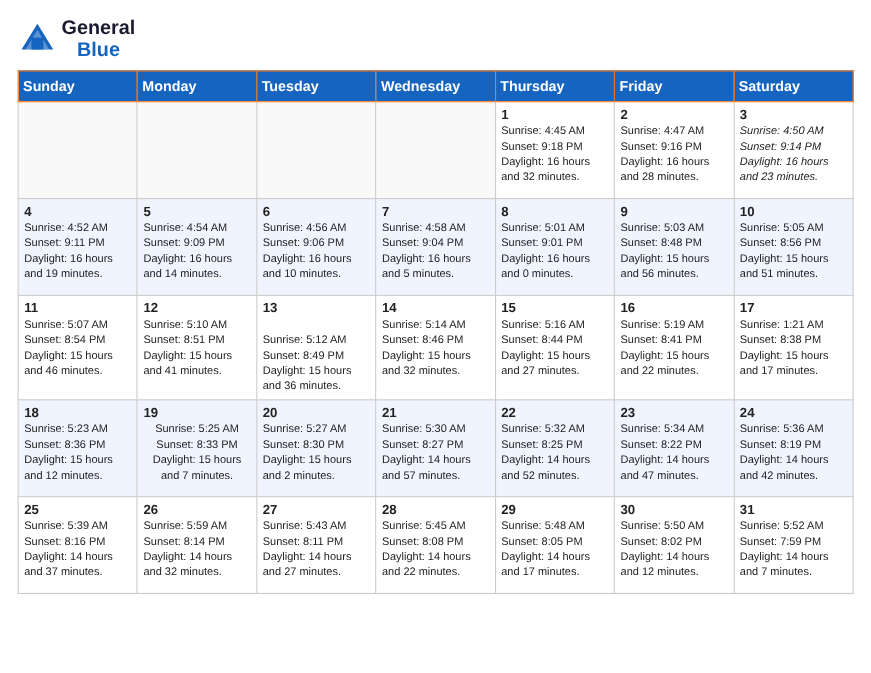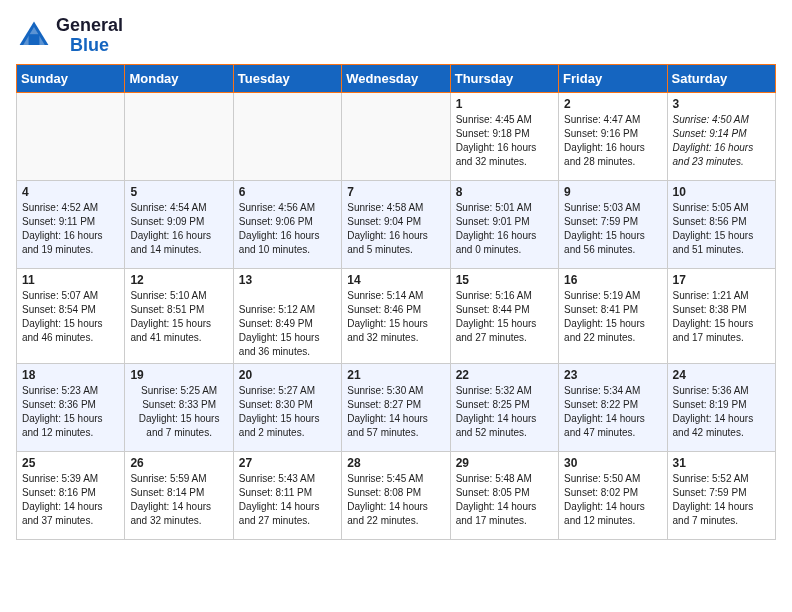--- a/index.html
+++ b/index.html
@@ -188,21 +188,21 @@
           <td>
             <span class="day-number">8</span>
             <div class="day-info" style="white-space: pre-line;">Sunrise: 5:01 AM
 Sunset: 9:01 PM
 Daylight: 16 hours
 and 0 minutes.</div>
           </td>
           <td>
             <span class="day-number">9</span>
             <div class="day-info" style="white-space: pre-line;">Sunrise: 5:03 AM
-Sunset: 7:59 PM
+Sunset: 8:48 PM
 Daylight: 15 hours
 and 56 minutes.</div>
           </td>
           <td>
             <span class="day-number">10</span>
             <div class="day-info" style="white-space: pre-line;">Sunrise: 5:05 AM
 Sunset: 8:56 PM
 Daylight: 15 hours
 and 51 minutes.</div>
           </td>

